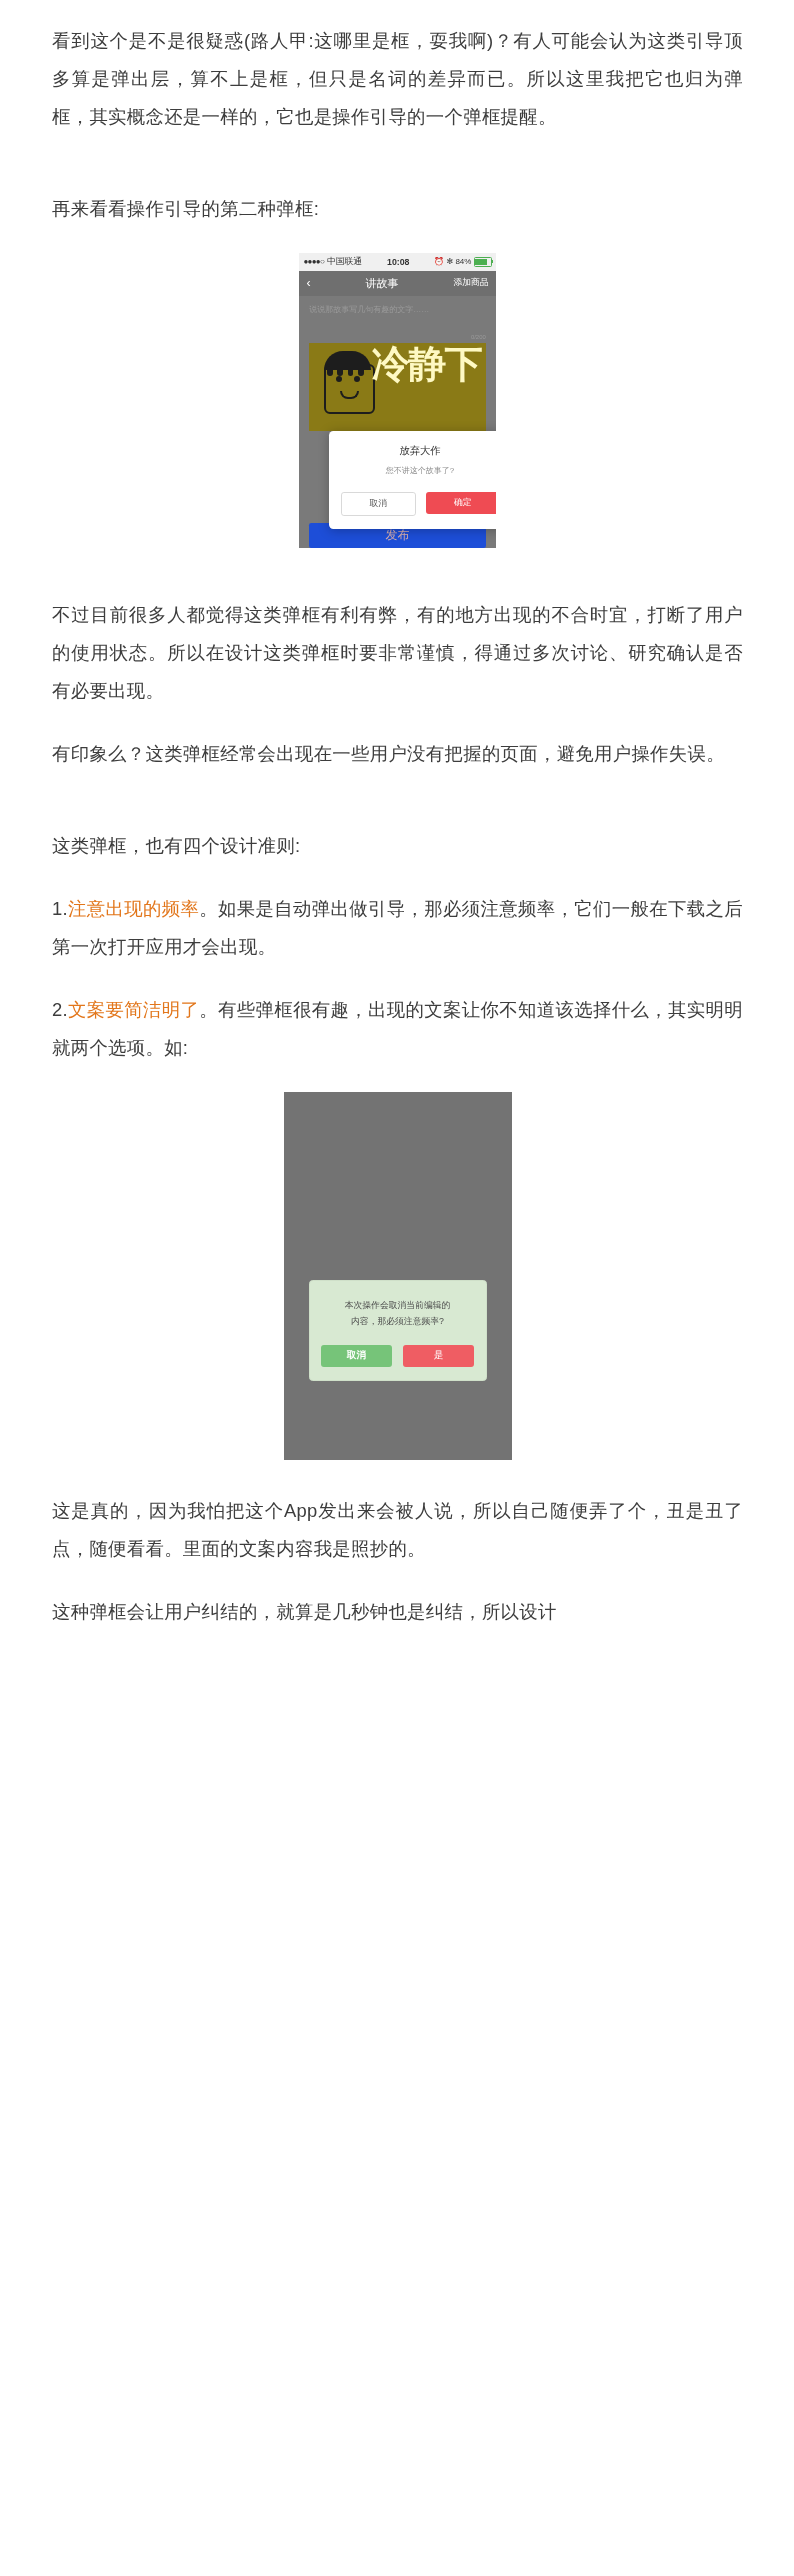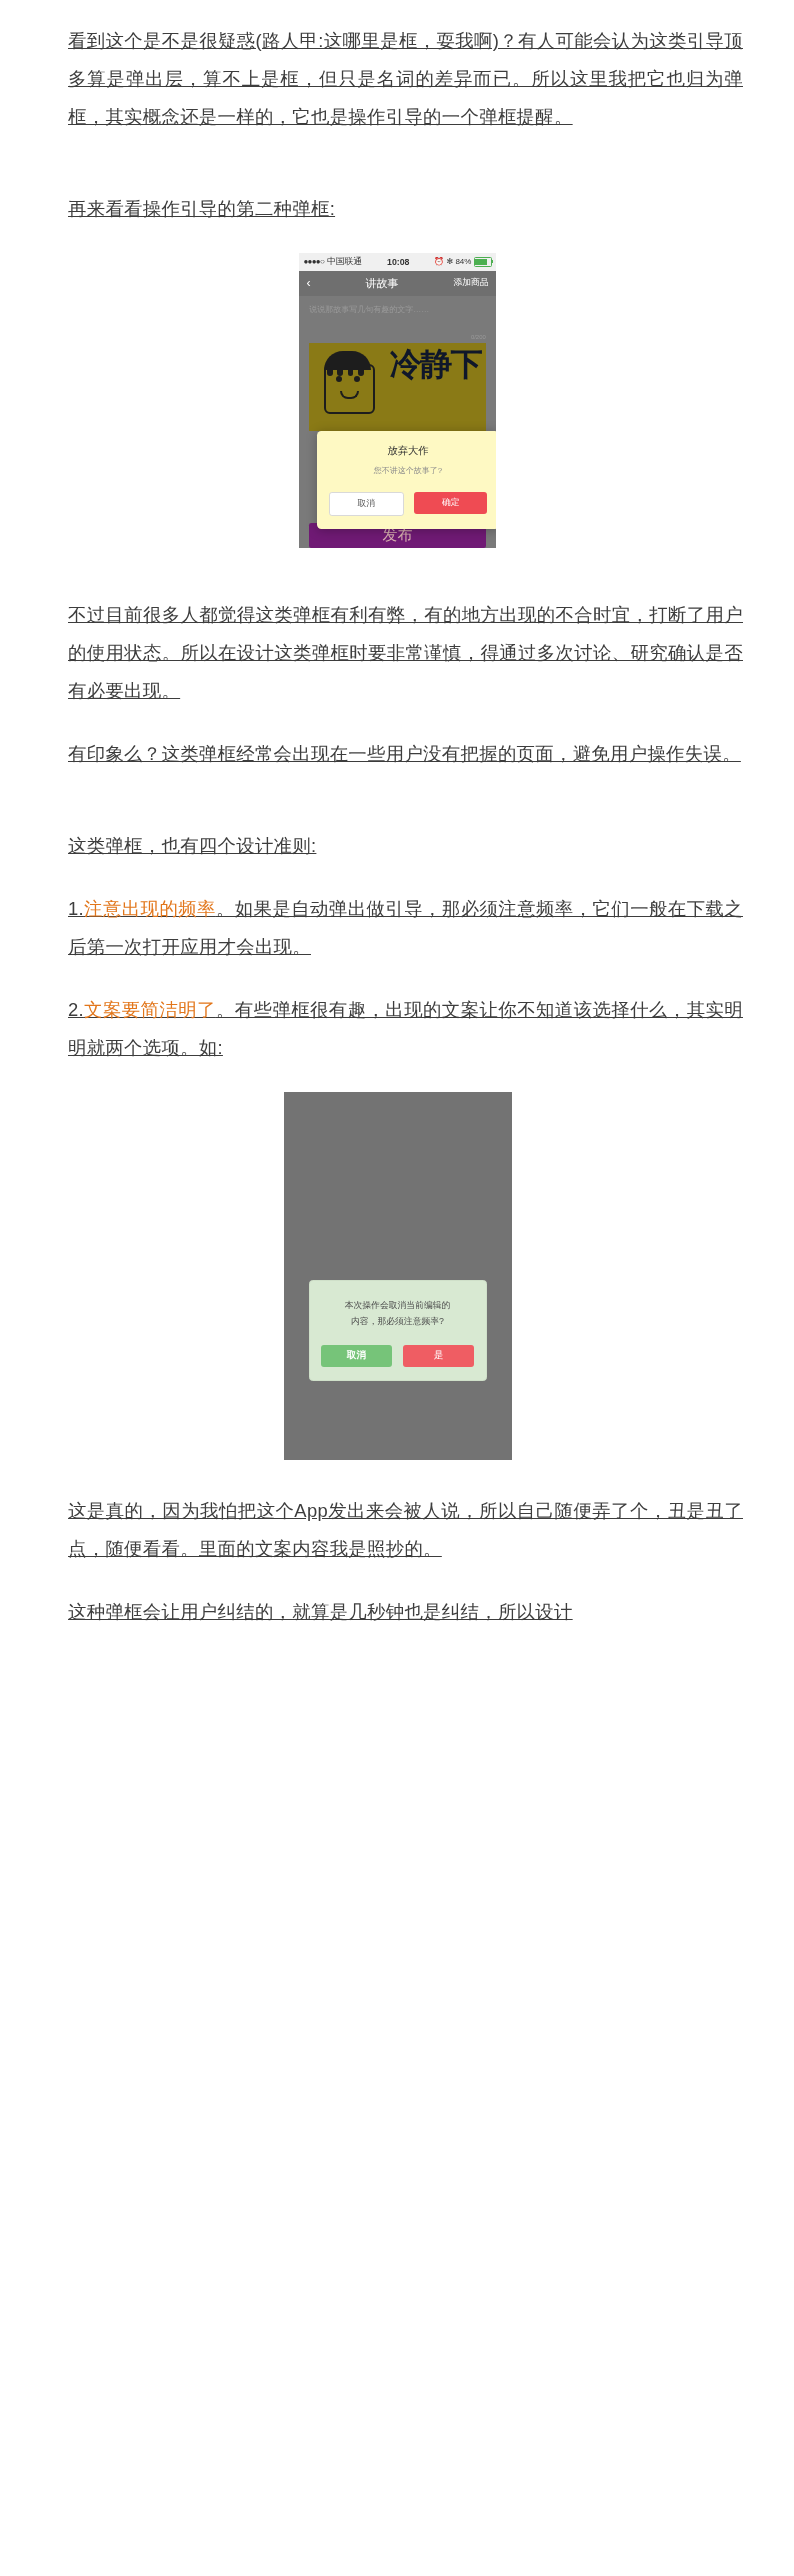--- a/index.html
+++ b/index.html
@@ -16,25 +16,24 @@
   .page {
     position: relative;
     width: 795px;
     min-height: 2576px;
     box-sizing: border-box;
     padding: 22px 52px 0 52px;
   }
   p.para {
     font-size: 18.4px;
     line-height: 38px;
-    margin: 0 0 25px 16px;
+    margin: 0 0 25px 0;
     color: #3d3d3d;
     letter-spacing: 0.3px;
     text-align: justify;
-    text-decoration: underline;
   }
   .gap-lg { height: 29px; }
   .accent {
     color: #e2761b;
   }
   
   .phone1 {
     width: 197px;
     margin: 7.4px auto 35px auto;
     background: #ffffff;
@@ -121,21 +120,21 @@
     position:absolute; top:25px; width:6.6px; height:6.6px; background:#1d1d1d; border-radius:50%;
   }
   .ph1-image .eye.l { left:16px; }
   .ph1-image .eye.r { left:34px; }
   .ph1-image .mouth {
     position:absolute; left:20.6px; top:40px; width:14.7px; height:6.6px;
     border:2.2px solid #1d1d1d; border-top:none; border-radius:0 0 8.8px 8.8px;
   }
   .ph1-image .bigtext {
     position:absolute; right:4.4px; top:4.4px;
-    font-size: 32px; font-weight: bold; color:#0f172a;
+    font-size: 38px; font-weight: bold; color:#fef9c3;
     font-family: "DejaVu Sans", sans-serif;
     line-height: 32px;
     letter-spacing: -1.5px;
   }
   .ph1-counter2 {
     text-align: right;
     color: #9a9a9a;
     font-size: 5.9px;
     padding: 4.4px 10.3px 0 0;
   }
@@ -149,35 +148,35 @@
     font-size: 7.4px;
     display: flex;
     align-items: center;
     justify-content: center;
     background: rgba(0,0,0,0.05);
   }
   .ph1-spacer { height: 54px; }
   .ph1-publish {
     margin: 0 10.3px 13.2px 10.3px;
     height: 25px;
-    background: #701a75;
+    background: #1d4ed8;
     color: #d8b0b0;
     display: flex;
     align-items: center;
     justify-content: center;
-    font-size: 15px;
+    font-size: 12px;
     border-radius: 2.2px;
   }
   
   .ph1-modal {
     position: absolute;
-    left: 18px;
+    left: 30px;
     top: 135px;
     width: 182px;
-    background: #fef9c3;
+    background: #ffffff;
     border-radius: 4.4px;
     overflow: hidden;
     box-shadow: 0 1.5px 10.3px rgba(0,0,0,0.25);
   }
   .ph1-modal .m-title {
     text-align: center;
     font-size: 10.3px;
     color: #333;
     padding: 13.2px 0 0 0;
   }

